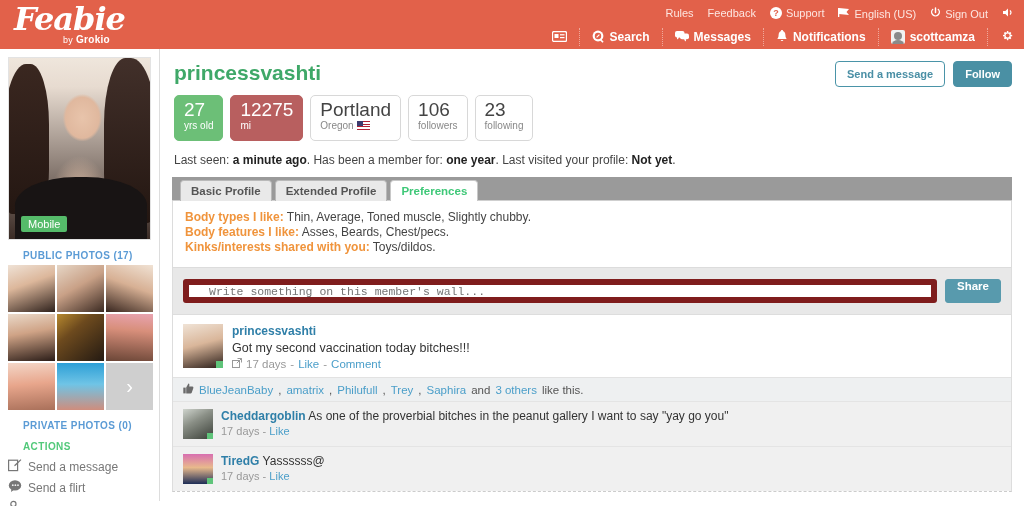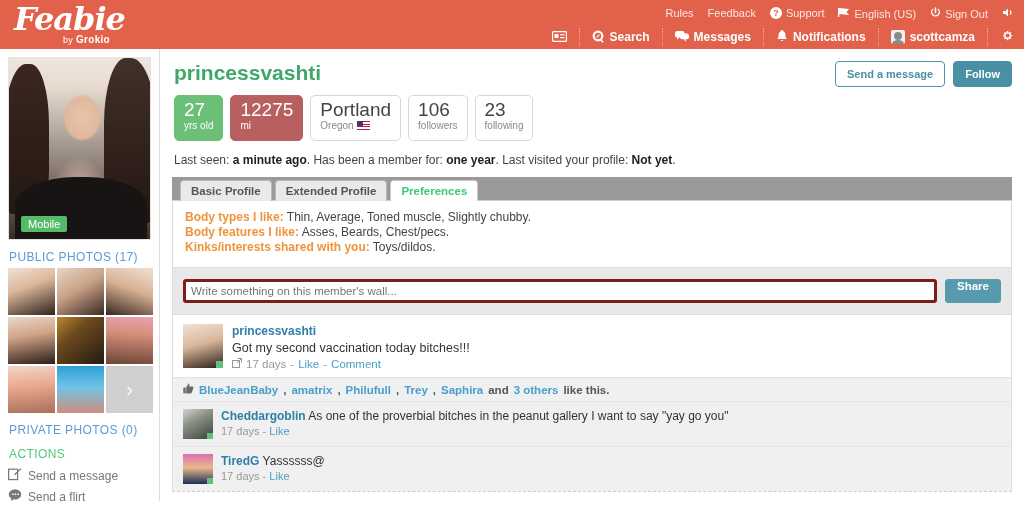--- a/index.html
+++ b/index.html
@@ -57,22 +57,22 @@
   }
   .prof-photo .hairL { position:absolute; left:-6px; top:6px; width:46px; height:150px;
       background:linear-gradient(180deg,#3a2720,#241712); border-radius:50% 40% 30% 20%; }
   .prof-photo .hairR { position:absolute; right:-8px; top:0px; width:54px; height:165px;
       background:linear-gradient(180deg,#42302a,#231611); border-radius:40% 50% 20% 30%; }
   .prof-photo .top { position:absolute; left:6px; bottom:0; width:132px; height:62px;
       background:#181414; border-radius:46% 46% 0 0; }
   .mobile-badge { position:absolute; left:12px; bottom:7px; background:#55bb6a; color:#fff;
       font-size:11px; padding:2px 7px; border-radius:2px; }
 
-  .sec-title { color:#5b9bd5; font-size:12px; font-weight:normal; letter-spacing:.4px;
-               margin:10px 0 4px 1px; }
+  .sec-title { color:#5b9bd5; font-size:10px; font-weight:bold; letter-spacing:.4px;
+               margin:10px 0 4px 15px; }
   .sec-title.green { color:#52c97a; }
   .thumbs { display:flex; flex-wrap:wrap; gap:2px; width:146px; }
   .thumb { width:47px; height:47px; overflow:hidden; position:relative; background:#caa98f; }
   .thumb.more { background:#cfcfcf; display:flex; align-items:center; justify-content:center;
                 color:#fff; font-size:20px; }
 
   .t1 { background:linear-gradient(160deg,#efe2d6 0%,#dcb79b 40%,#2e211c 100%); }
   .t2 { background:linear-gradient(150deg,#e6d6c6 0%,#c9a187 45%,#3b2a22 100%); }
   .t3 { background:linear-gradient(200deg,#f0e2d4 0%,#d7b094 45%,#38261f 100%); }
   .t4 { background:linear-gradient(170deg,#ead9c9 0%,#cfa386 40%,#2b1d18 100%); }
@@ -119,37 +119,37 @@
          cursor:pointer; position:relative; top:1px; }
   .tab.active { background:#fff; color:#3fc878; border-color:#c8c8c8; }
 
   .panel { border:1px solid #dcdcdc; border-top:none; padding:9px 12px 12px 12px; background:#fff; }
   .pref-line { font-size:12px; line-height:15px; color:#444; }
   .pref-line b { color:#f0943c; }
 
   
   .wallbox { background:#e8e8e8; border:1px solid #ddd; border-top:none; padding:11px 10px;
              display:flex; gap:8px; }
-  .wall-input { flex:1; height:24px; border:3px solid #7f1d1d; border-radius:3px; background:#fff;
-                font-size:11.5px; color:#aaa; padding:0 5px; font-family:Liberation Sans, sans-serif; }
+  .wall-input { flex:1; height:24px; border:6px solid #7f1d1d; border-radius:3px; background:#fff;
+                font-size:11.5px; color:#aaa; padding:0 20px; font-family:Liberation Mono, monospace; }
   .share-btn { background:#589aad; color:#fff; border:1px solid #589aad; border-radius:3px;
                font-size:11.5px; font-weight:bold; padding:0 11px; cursor:pointer; }
 
   .post { display:flex; gap:9px; padding:9px 0 0 10px; }
   .pavatar { width:40px; height:44px; position:relative; flex:0 0 40px; overflow:hidden;
              background:linear-gradient(165deg,#f0e3d6 0%,#d9b69a 45%,#2c1f1a 100%); }
   .pavatar .dot { position:absolute; right:0; bottom:0; width:7px; height:7px; background:#5fc47a; }
   .post-body { flex:1; }
   .pname { color:#2f7fa8; font-weight:bold; font-size:12px; text-decoration:none; }
   .ptext { font-size:12.5px; color:#333; margin:3px 0 3px 0; }
   .pmeta { font-size:11.5px; color:#999; display:flex; align-items:center; gap:4px; }
   .pmeta a { color:#4a9ec9; text-decoration:none; }
 
   .likes-row { background:#eef0f1; border-top:1px solid #e2e2e2; font-size:11.5px; color:#555;
-               padding:5px 10px; margin:7px 0 0 0; display:flex; align-items:center; gap:5px;font-weight:bold; }
+               padding:5px 10px; margin:7px 0 0 0; display:flex; align-items:center; gap:5px; }
   .likes-row a { color:#4a9ec9; text-decoration:none; }
 
   .comment { background:#f0f0f0; display:flex; gap:8px; padding:7px 10px; border-top:1px solid #e4e4e4; }
   .cav { width:30px; height:30px; flex:0 0 30px; position:relative; overflow:hidden; }
   .cav .dot { position:absolute; right:0; bottom:0; width:6px; height:6px; background:#5fc47a; }
   .cav-1 { background:linear-gradient(150deg,#cfd4cd 0%,#8a8f86 40%,#3a3f38 100%); }
   .cav-2 { background:linear-gradient(180deg,#d86fb0 0%,#e8b98c 45%,#1d2d56 100%); }
   .cbody { font-size:12px; color:#333; line-height:15px; }
   .cname { color:#2f7fa8; font-weight:bold; text-decoration:none; }
   .cmeta { font-size:11px; color:#999; margin-top:1px; }

